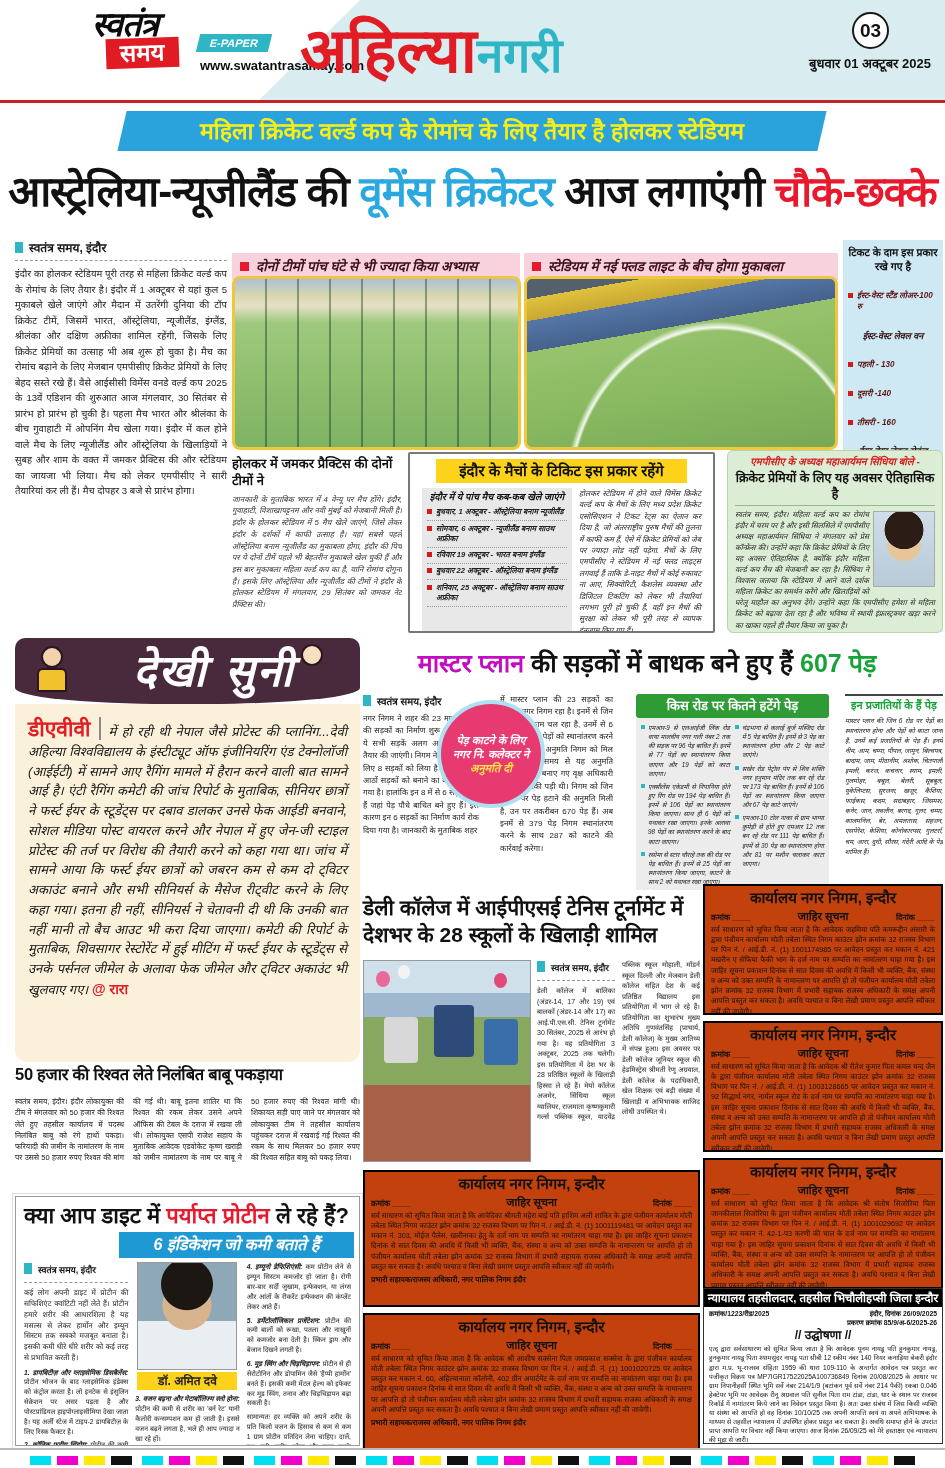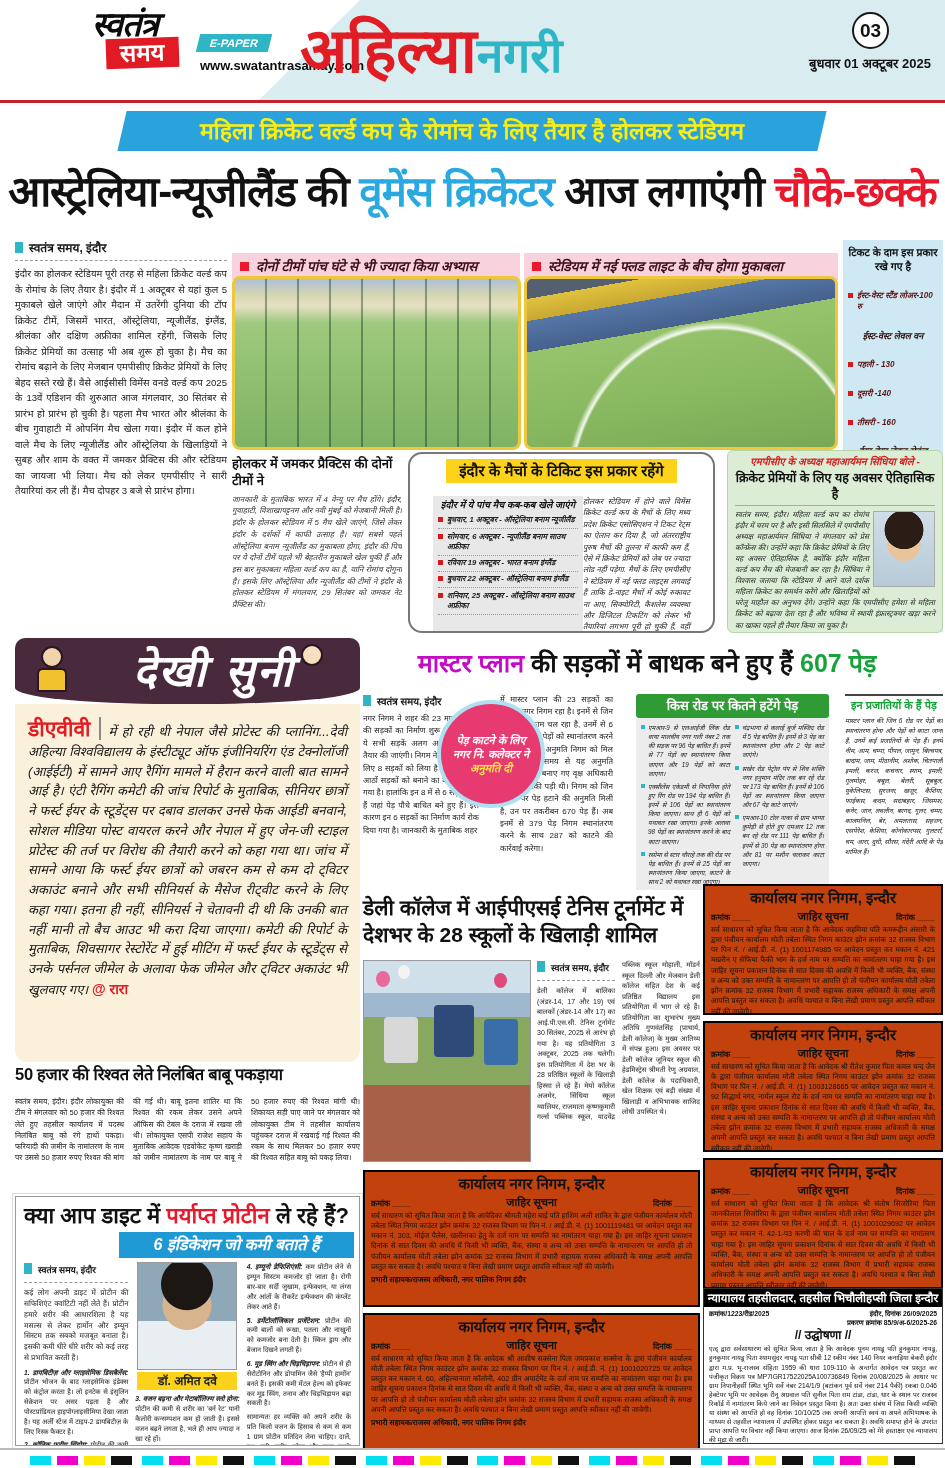--- a/index.html
+++ b/index.html
@@ -62,24 +62,24 @@
   .tickets-title{font:800 10.5px/1.3 "Liberation Sans",sans-serif;text-align:center;margin-bottom:4px}
   .tk{display:flex;align-items:flex-start;font:italic 700 8.2px/1.3 "Liberation Sans",sans-serif;color:#5d1616;margin:18px 0}
   .tk::before{content:"";flex:0 0 5px;width:5px;height:5px;background:#d41a1a;margin:2px 4px 0 0}
   .tk.head{justify-content:center;color:#30100f;font-size:9px;font-style:italic;font-weight:800}
   .tk.head::before{display:none}
 
   .caption-col{left:232px;top:456px;width:170px;height:176px;overflow:hidden}
   .caption-head{font:800 13px/1.3 "Liberation Sans",sans-serif}
   .caption-body{margin-top:4px;font:italic 7.8px/1.5 "Liberation Sans",sans-serif;text-align:justify;color:#333}
 
-  .matches{left:408px;top:452px;width:307px;height:181px;border:2px solid #777;border-radius:14px;
-           background:#fff;padding:5px 23px;overflow:hidden}
+  .matches{left:408px;top:452px;width:307px;height:181px;border:2px solid #777;border-radius:2px;
+           background:#fff;padding:5px 12px;overflow:hidden}
   .matches-title{width:90%;margin:0 auto;background:#fcd21b;font:800 15px/24px "Liberation Sans",sans-serif;text-align:center}
-  .matches-inner{display:flex;margin-top:13px}
+  .matches-inner{display:flex;gap:7px;margin-top:5px}
   .sched{flex:0 0 150px;background:#e8e8e8;padding:3px 5px}
   .sched-title{font:italic 800 9.5px/1.25 "Liberation Sans",sans-serif;text-align:center;margin-bottom:2px}
   .match-item{display:flex;font:italic 700 7.6px/1.35 "Liberation Sans",sans-serif;color:#222;
               border-bottom:1px dotted #999;padding:2.5px 0}
   .match-item::before{content:"";flex:0 0 5px;width:5px;height:5px;background:#d41a1a;margin:2px 4px 0 0}
   .matches-body{flex:1;font:italic 7.6px/1.5 "Liberation Sans",sans-serif;text-align:justify;color:#222}
 
   .scindia{left:727px;top:450px;width:216px;height:183px;background:#dcedd5;border:1px solid #b8d4aa;
            border-radius:6px;padding:4px 7px;overflow:hidden}
   .sc-kicker{color:#d42222;font:italic 800 10px/1.3 "Liberation Sans",sans-serif;text-align:center}

